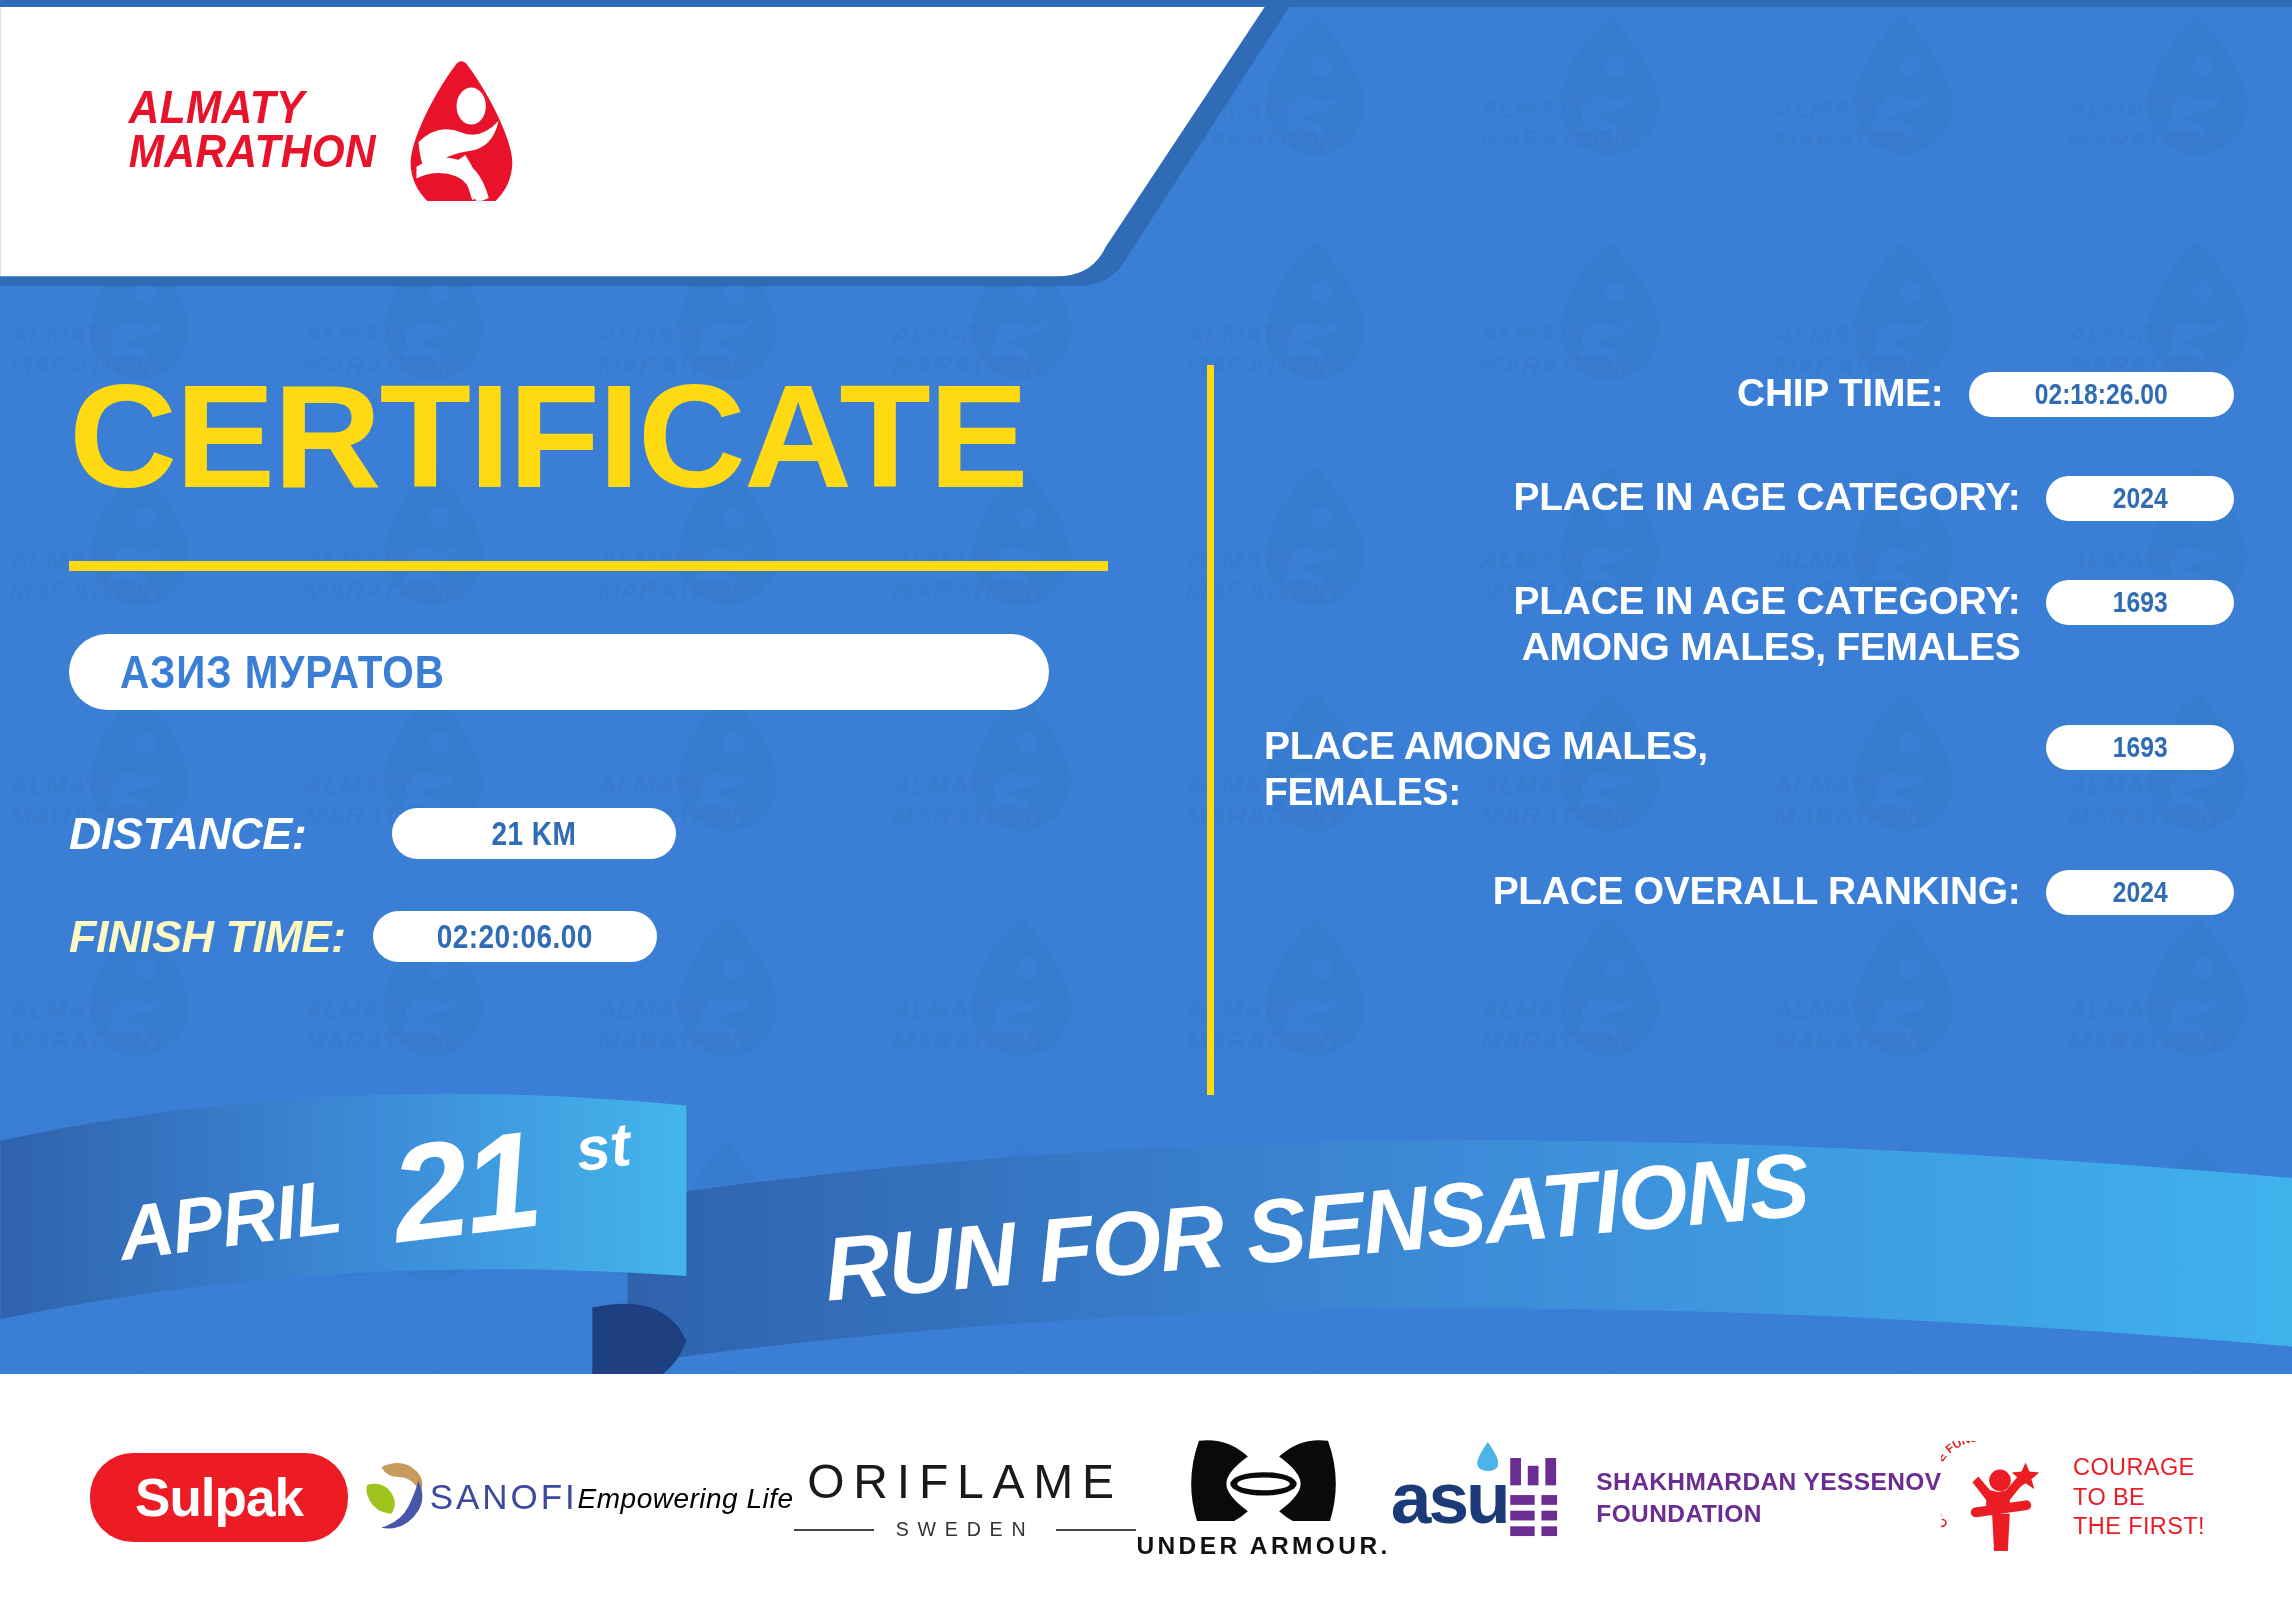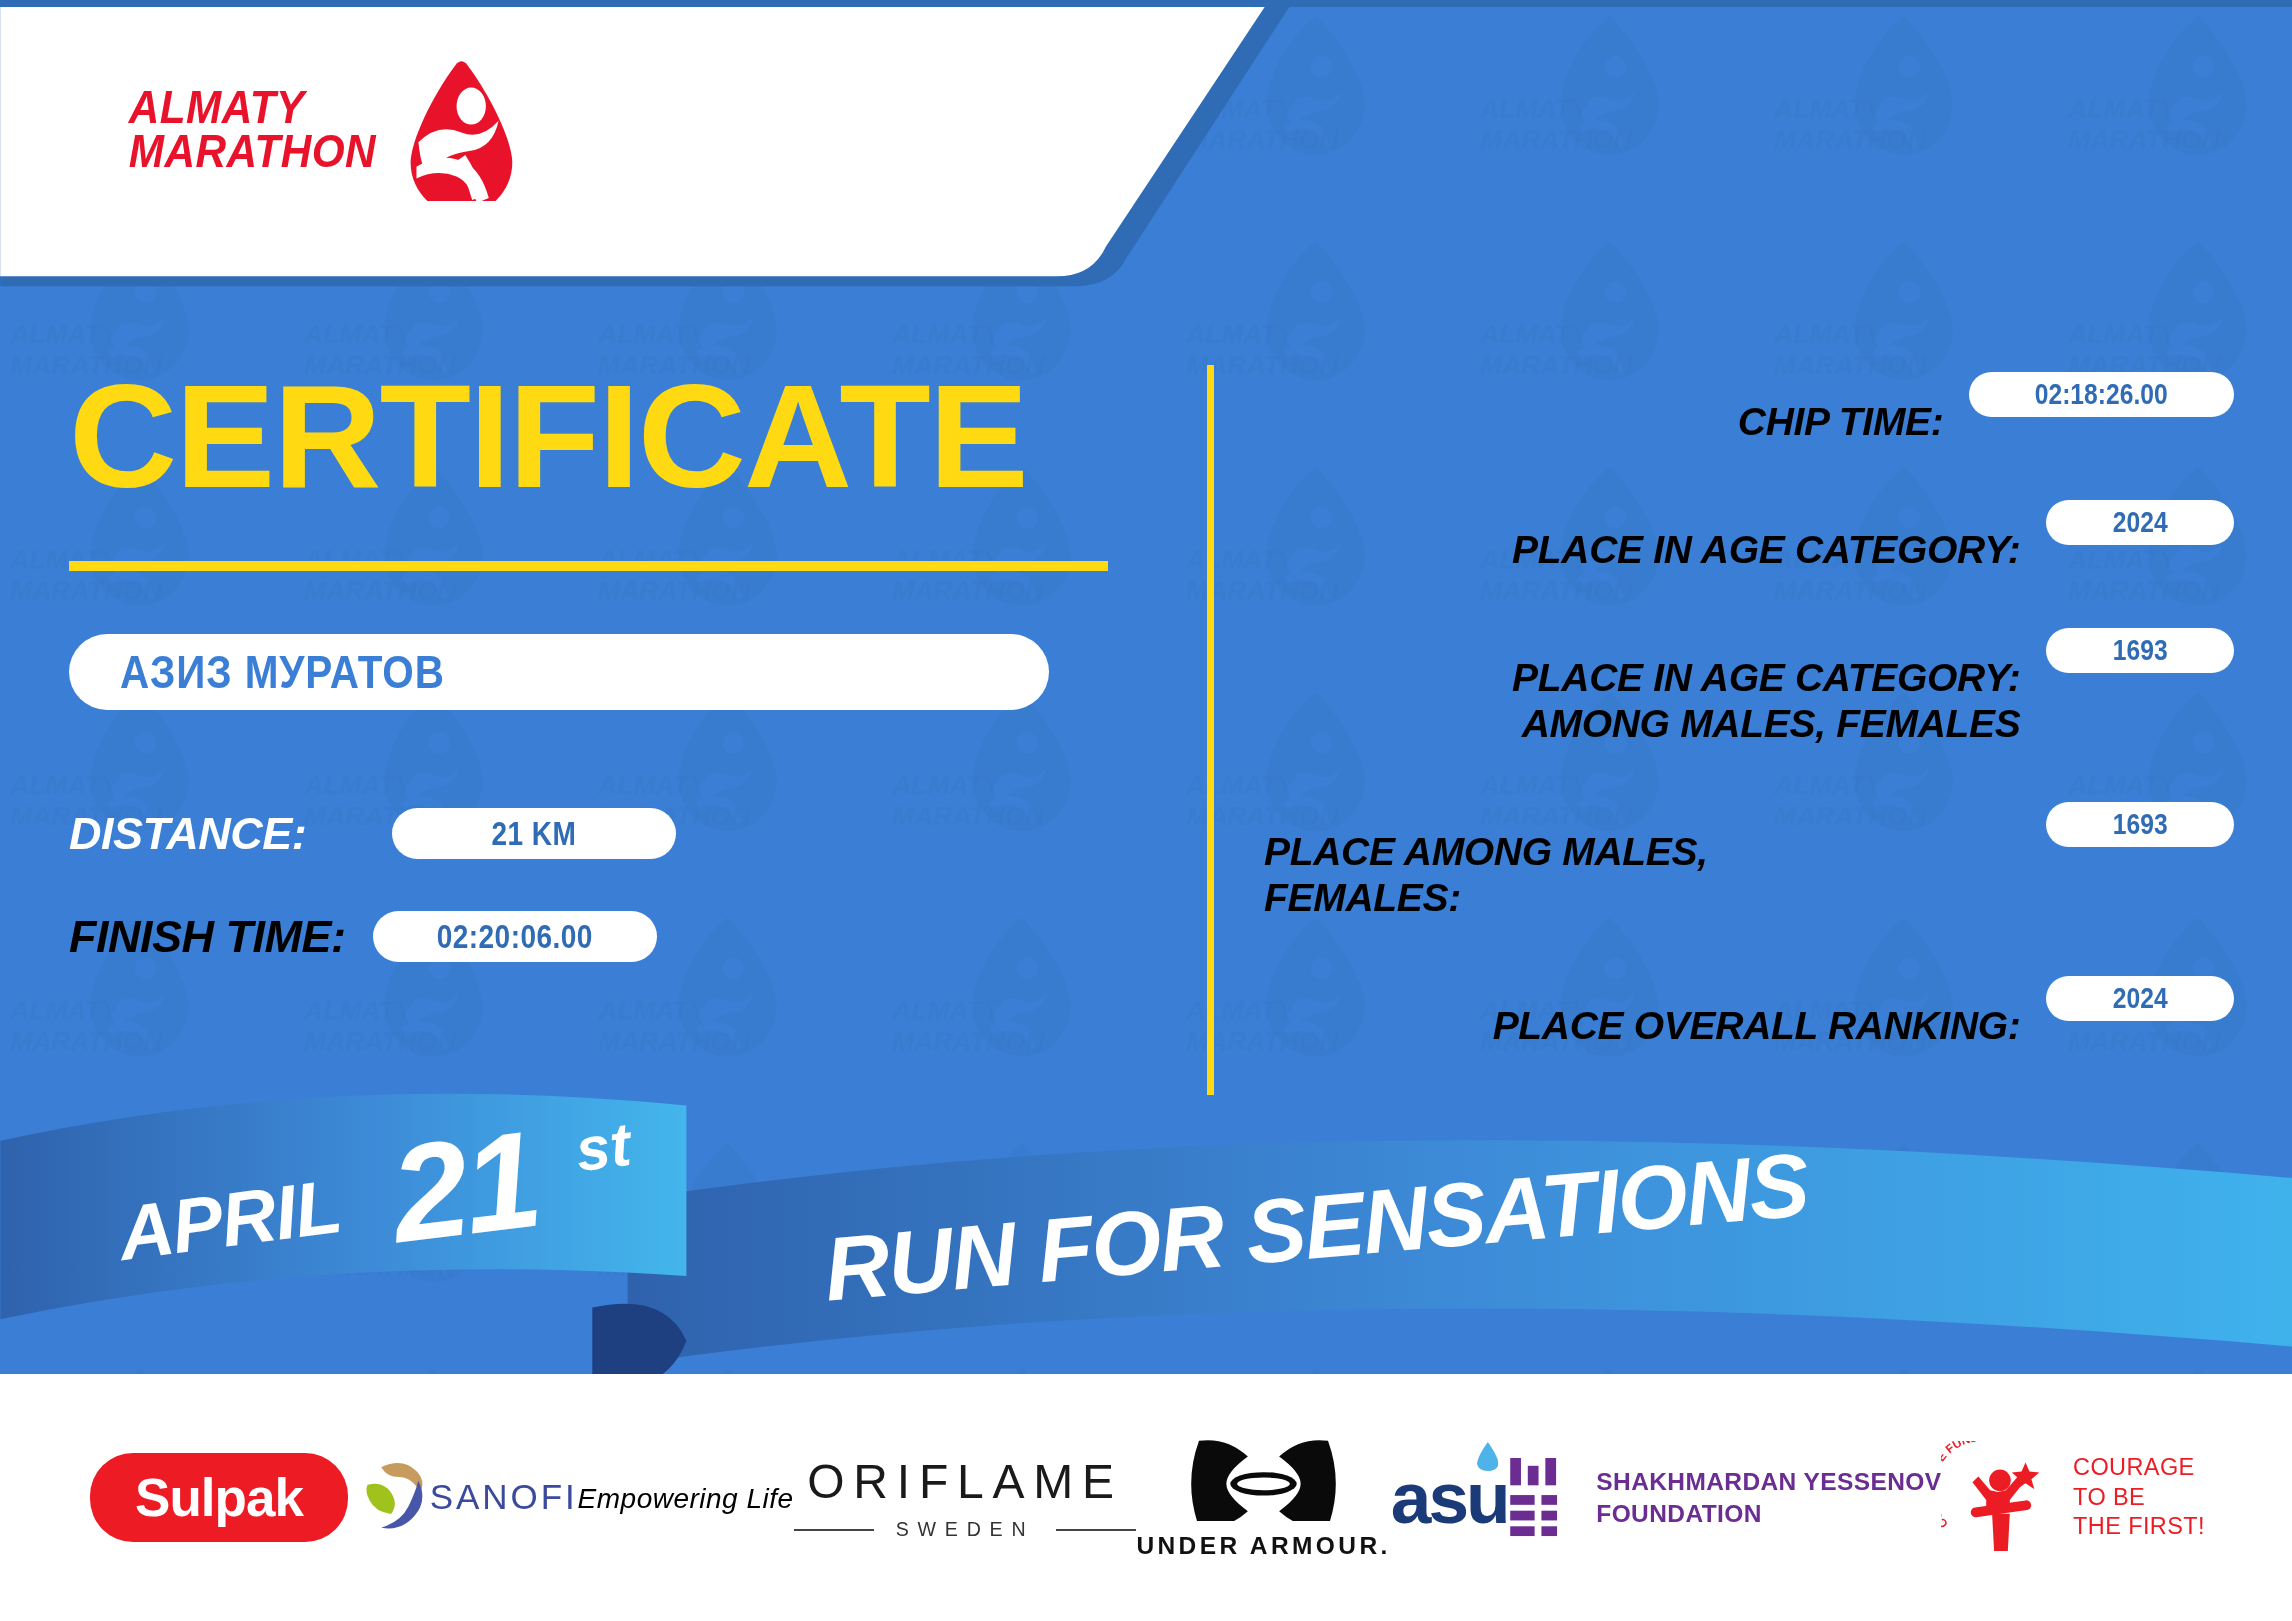--- a/index.html
+++ b/index.html
@@ -63,21 +63,21 @@
     letter-spacing:1px; transform:scaleX(.88); transform-origin:left center;
   }
 
   .lrow { display:flex; align-items:center; margin-top:51px; }
   .lrow.first { margin-top:98px; }
   .lrow-label {
     font-style:italic; font-weight:bold; font-size:45px;
     letter-spacing:-0.5px; white-space:nowrap;
   }
   .lrow-label.white { color:#ffffff; }
-  .lrow-label.yellow { color:#000000; }
+  .lrow-label.yellow { color:#fef9c3; }
   .lrow-pill {
     background:#ffffff; border-radius:27.4px; height:51px;
     display:flex; align-items:center; justify-content:center;
     color:#2f6cb5; font-size:33px; font-weight:bold;
     letter-spacing:0.5px; transform:none;
   }
   .lrow-pill span { transform:scaleX(.85); display:inline-block; }
   .pill-dist { width:284px; margin-left:86px; }
   .pill-fin  { width:284px; margin-left:27.4px; }
 
@@ -89,23 +89,23 @@
 
   
   .right-col {
     position:absolute; left:1264px; top:370px; width:970px; z-index:6;
   }
   .rrow {
     display:flex; align-items:flex-start; justify-content:flex-end;
     gap:25.5px; margin-bottom:53px; min-height:51px;
   }
   .rrow-label {
-    color:#000000; font-style:italic; font-weight:bold;
+    color:#ffffff; font-weight:bold;
     font-size:39px; line-height:1.18; text-align:left;
-    letter-spacing:-0.3px; flex:1;margin-top:29px;
+    letter-spacing:-0.3px; flex:1;
   }
   .rrow-label.ralign { text-align:right; }
   .rrow-pill {
     background:#ffffff; border-radius:23.5px; height:45px;
     flex:0 0 auto; display:flex; align-items:center; justify-content:center;
     color:#2f6cb5; font-size:29px; font-weight:bold; margin-top:2px;
   }
   .rrow-pill span { transform:scaleX(.85); display:inline-block; }
   .pw-time { width:265px; }
   .pw-num  { width:188px; }

